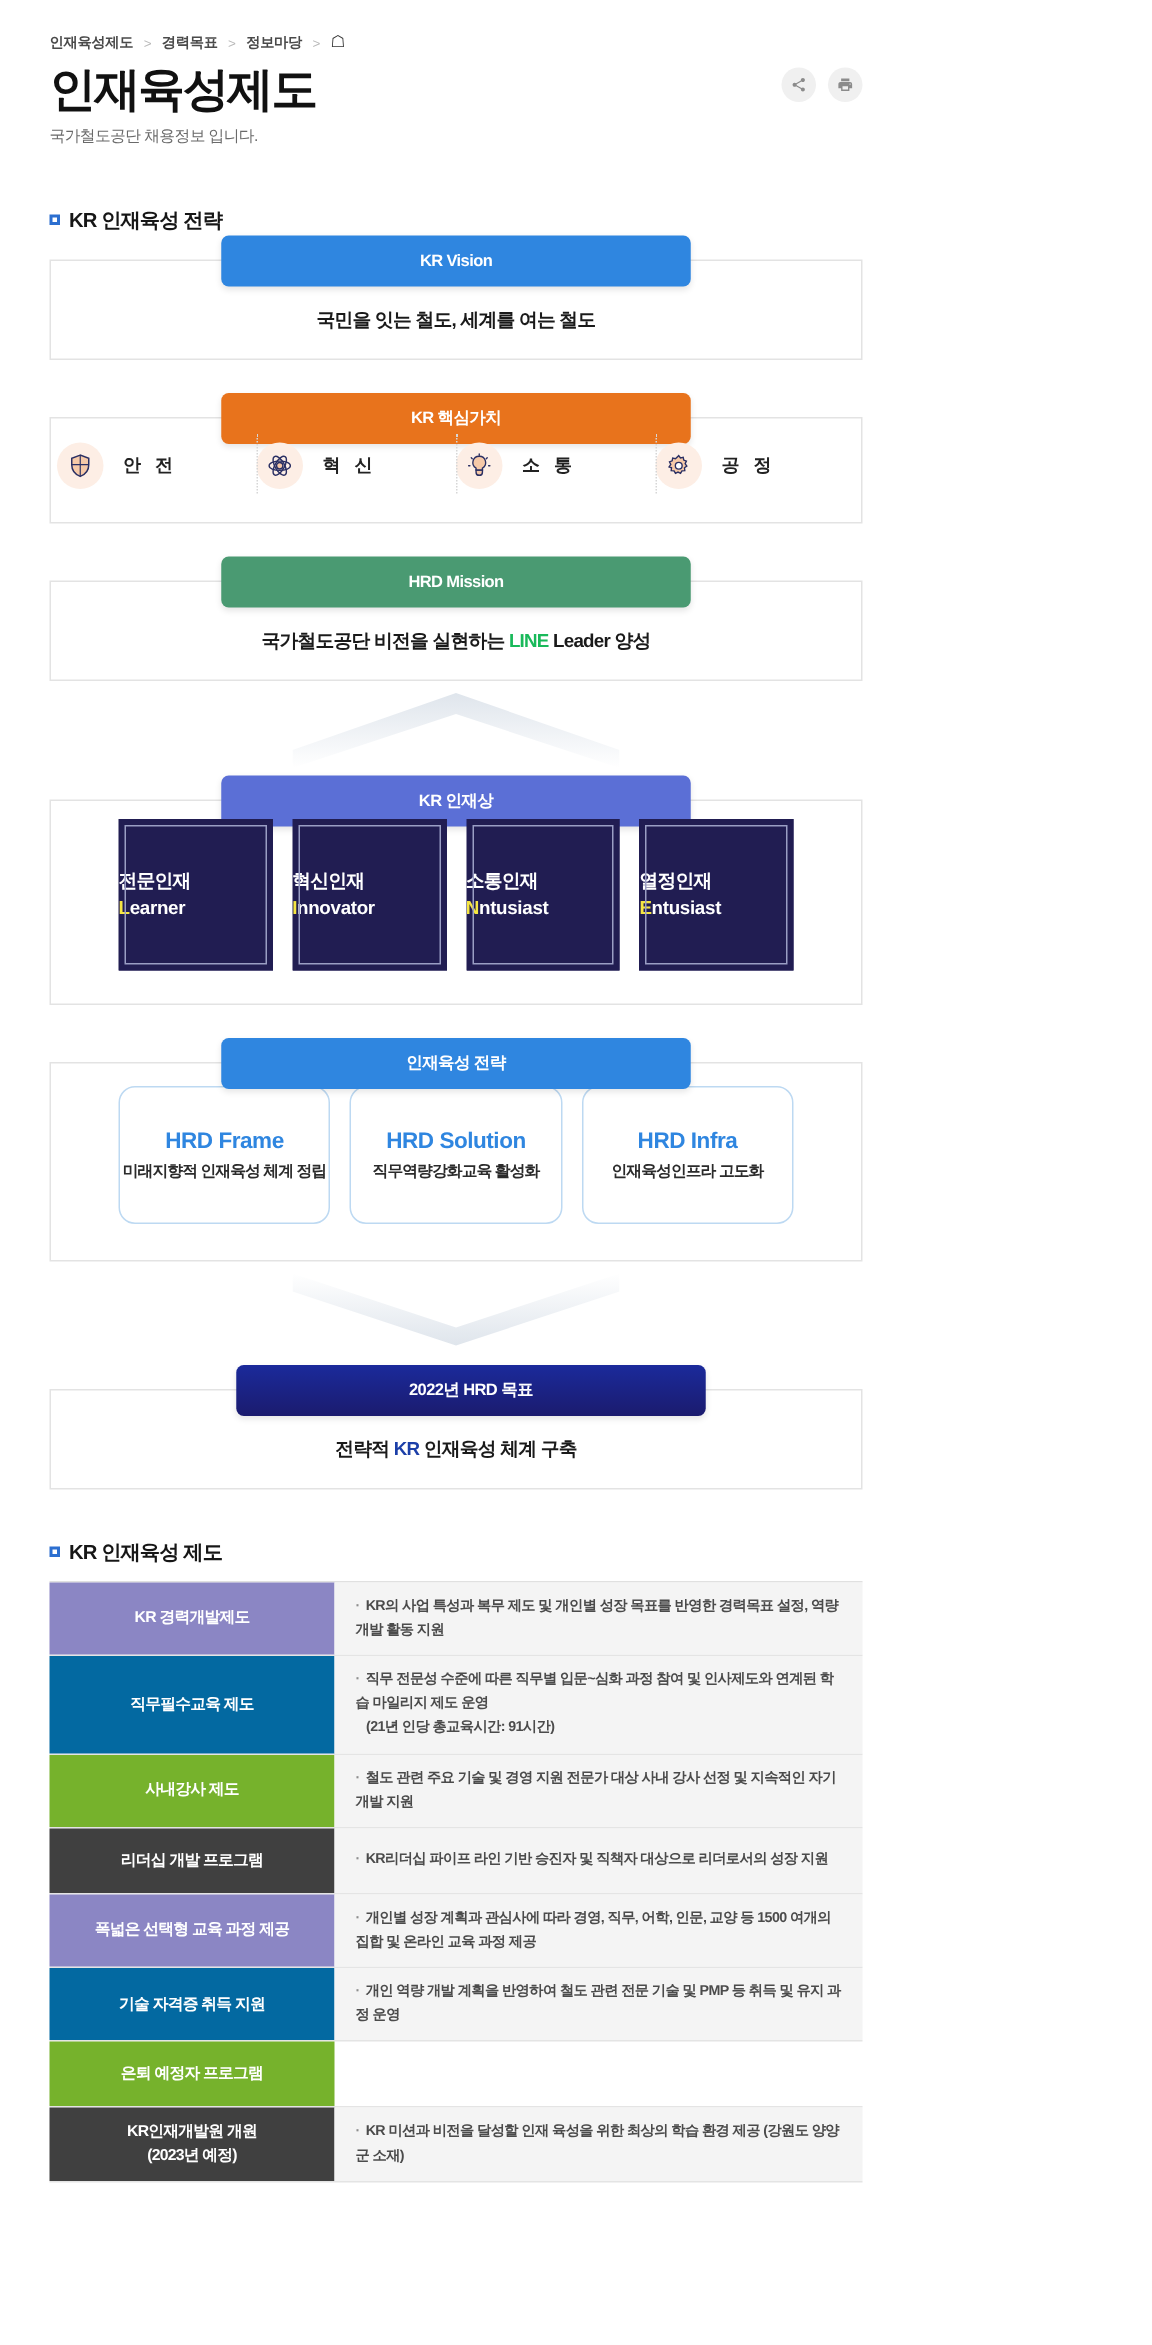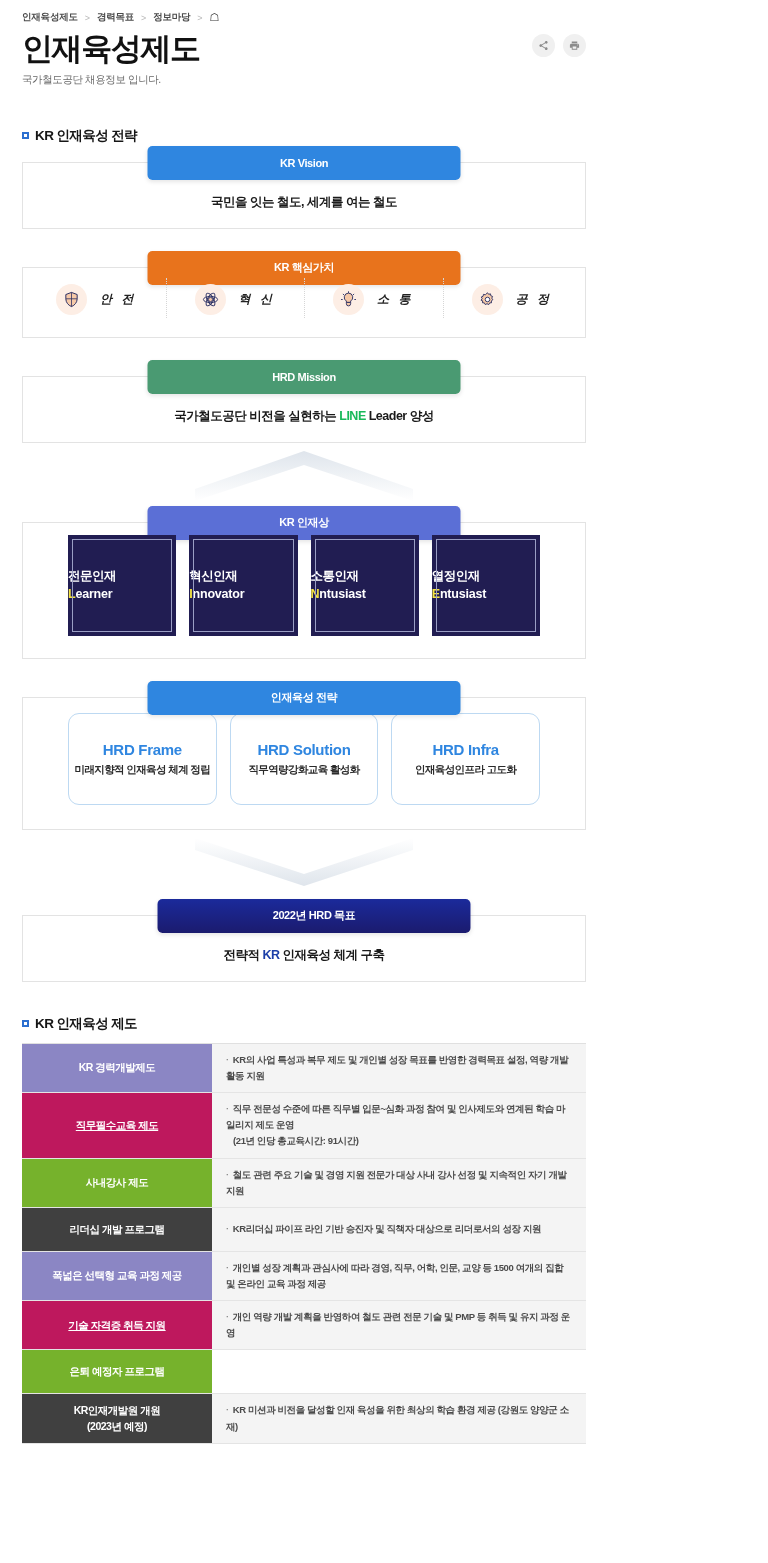--- a/index.html
+++ b/index.html
@@ -2,21 +2,21 @@
 <html lang="ko"><head>
 <meta charset="utf-8">
 <style>
   *{box-sizing:border-box;margin:0;padding:0;}
   html,body{width:768px;}
   body{
     font-family:"Liberation Sans","DejaVu Sans",sans-serif;
     background:#ffffff;color:#1e1e1e;
     -webkit-font-smoothing:antialiased;
   }
-  .page{width:608px;min-height:1563px;position:relative;padding:0;}
+  .page{width:608px;min-height:1563px;position:relative;padding:11px;}
 
   
   .crumbs{display:flex;align-items:center;gap:7px;padding:11px 0 0 22px;font-size:9.5px;font-weight:700;color:#4a4a4a;letter-spacing:-.2px;}
   .crumbs .sep{color:#b8b8b8;font-weight:400;font-size:9px;}
   .crumbs .home{font-size:11px;color:#333;line-height:1;}
 
   
   .titlewrap{position:relative;padding:6px 0 0 22px;}
   h1.pagetitle{font-size:31px;font-weight:700;letter-spacing:-1.4px;color:#111;line-height:1.22;}
   .subtitle{font-size:10.5px;color:#6a6a6a;letter-spacing:-.4px;margin-top:5px;}
@@ -43,21 +43,21 @@
   .tab.green{background:#4a9a72;}
   .tab.periwinkle{background:#5b6fd6;}
   .tab.navy{background:linear-gradient(180deg,#1b2a9b 0%,#1b1b6e 100%);margin-left:10px;}
   .panelbody{padding:31px 12px 17px;}
   .centertext{text-align:center;font-size:12.5px;font-weight:700;letter-spacing:-.5px;color:#1a1a1a;}
   .hl-green{color:#19b95a;}
   .hl-blue{color:#1c3fa8;}
 
   
   .values{display:flex;align-items:center;justify-content:space-around;padding:16px 4px 22px;}
-  .value{display:flex;align-items:center;gap:13px;flex:1;justify-content:center;position:relative;font-style:italic;}
+  .value{display:flex;align-items:center;gap:13px;flex:1;position:relative;}
   .value+.value::before{content:"";position:absolute;left:0;top:-6px;height:40px;border-left:1px dotted #d6d6d6;}
   .vicon{width:31px;height:31px;border-radius:50%;background:#fdeee5;display:flex;align-items:center;justify-content:center;}
   .vicon svg{width:17px;height:17px;}
   .vlabel{font-size:12px;font-weight:700;letter-spacing:3px;color:#222;}
 
   
   .arrowband{height:62px;display:flex;align-items:center;justify-content:center;}
   .arrowband svg{display:block;}
 
   
@@ -89,21 +89,21 @@
     text-align:center;color:#fff;font-size:10.5px;font-weight:700;letter-spacing:-.5px;line-height:1.45;
     padding:7px 6px;
   }
   .pdesc{
     flex:1;background:#f4f4f4;display:flex;align-items:center;
     padding:8px 14px;font-size:9.5px;font-weight:700;color:#4b4b4b;letter-spacing:-.4px;line-height:1.7;
   }
   .pdesc .bullet{color:#8e8e8e;margin-right:4px;}
   .pdesc .sub{display:block;}
   .c-purple{background:#8b86c4;}
-  .c-teal{background:#be185d;text-decoration:underline;}
+  .c-teal{background:#0369a1;}
   .c-green{background:#76b22c;}
   .c-orange{background:#404040;}
   .tailspace{height:24px;}
 </style>
 </head>
 <body>
 
 <div class="page">
 
   <nav class="crumbs">

